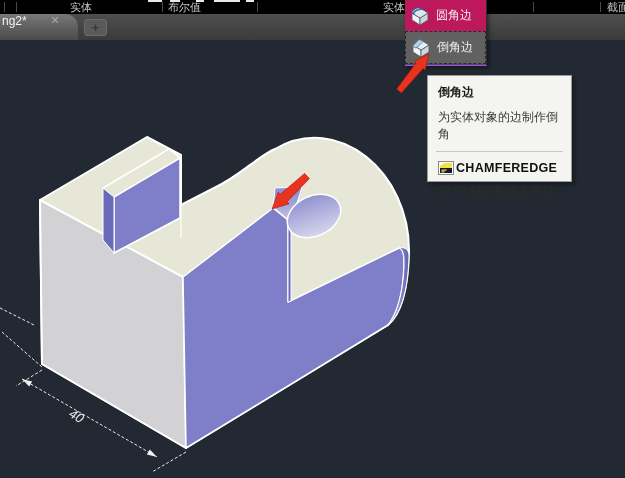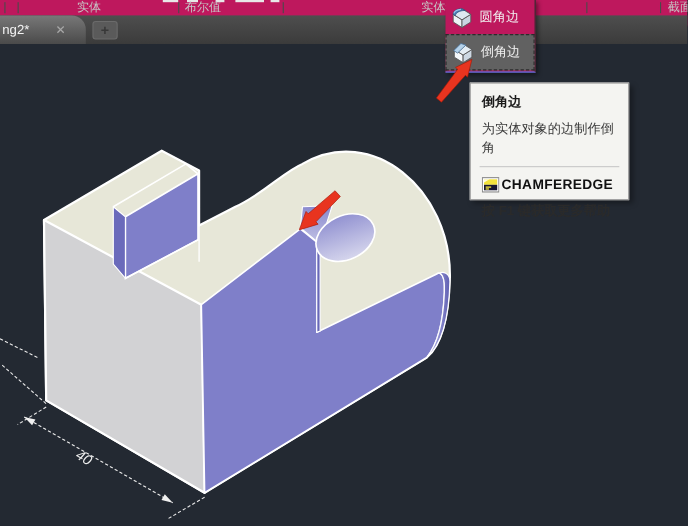--- a/index.html
+++ b/index.html
@@ -2,32 +2,32 @@
 <html><head>
 <meta charset="utf-8">
 <style>
   * { margin:0; padding:0; box-sizing:border-box; }
   html,body { width:625px; height:478px; overflow:hidden; background:#232932;
               font-family:"Liberation Sans", sans-serif; }
   .stage { position:relative; width:625px; height:478px; }
 
   
   .ribbon { position:absolute; left:0; top:0; width:625px; height:24px;
-            background:#be185d; border-bottom:1px solid #1d1d1d; z-index:5; }
+            background:#000000; border-bottom:1px solid #1d1d1d; z-index:5; }
   .panel-label { position:absolute; top:0; height:14px; line-height:14px;
                  font-size:11px; color:#c6c6c6; white-space:nowrap; }
   .rib-div { position:absolute; top:2px; width:1px; height:10px; background:#4a4a4a; }
   .frag { position:absolute; top:0; height:2px; background:#e8e8e8; }
 
   
   .tabbar { position:absolute; left:0; top:14px; width:625px; height:26px;
             background:linear-gradient(#4e4e4e,#3b3b3b); z-index:5; }
   .doc-tab { position:absolute; left:0; top:0; width:78px; height:26px;
              background:linear-gradient(#787878,#4a4a4a);
-             border-radius:0 13px 0 0; display:flex; align-items:center; }
+             border-radius:0 13px 0 0; display:flex; align-items:flex-start; }
   .doc-tab .tab-label { font-size:12px; color:#f2f2f2; padding-left:2px; width:48px; }
   .doc-tab .tab-close { font-size:11px; color:#a8a8a8; width:14px; text-align:center; cursor:pointer; }
   .new-tab { position:absolute; left:84px; top:5px; width:23px; height:17px;
              background:#5a5a5a; border:1px solid #6b6b6b; border-radius:3px;
              color:#383838; font-weight:bold; font-size:13px; line-height:15px;
              text-align:center; cursor:pointer; }
 
   
   .canvas { position:absolute; left:0; top:40px; width:625px; height:438px;
             background:#232932; z-index:1; }

